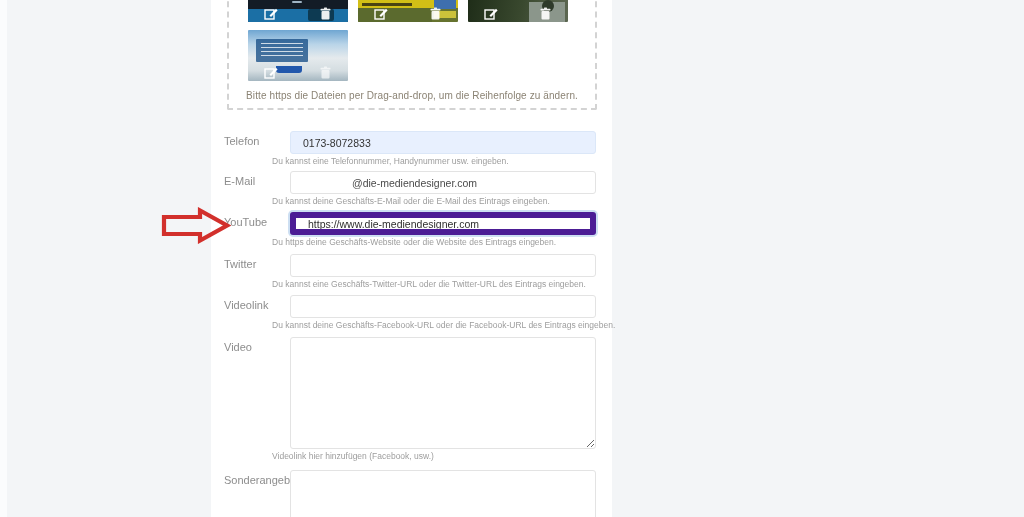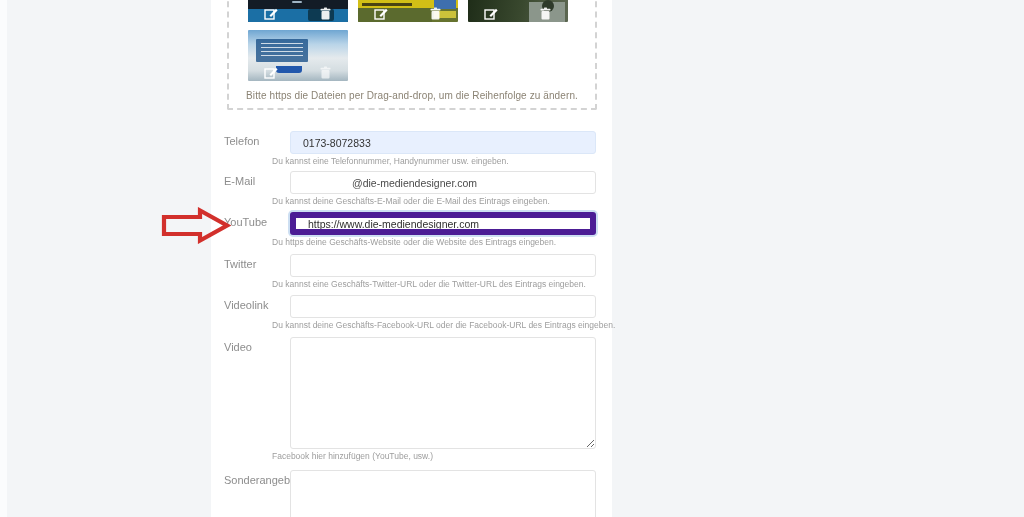--- a/index.html
+++ b/index.html
@@ -165,20 +165,20 @@
 <label class="flabel" style="top:258px">Twitter</label>
 <input class="finput" style="top: 254px;" value="">
 <div class="fhelper" style="top:279px">Du kannst eine Geschäfts-Twitter-URL oder die Twitter-URL des Eintrags eingeben.</div>
 
 <label class="flabel" style="top:299px">Videolink</label>
 <input class="finput" style="top: 295px;" value="">
 <div class="fhelper" style="top:320px">Du kannst deine Geschäfts-Facebook-URL oder die Facebook-URL des Eintrags eingeben.</div>
 
 <label class="flabel" style="top:341px">Video</label>
 <textarea class="ftextarea" style="top: 337px; height: 112px;"></textarea>
-<div class="fhelper" style="top:451px">Facebook hier hinzufügen (YouTube, usw.)</div>
+<div class="fhelper" style="top:451px">Videolink hier hinzufügen (Facebook, usw.)</div>
 
 <label class="flabel" style="top:474px">Sonderangebote</label>
 <textarea class="ftextarea" style="top: 470px; height: 70px;"></textarea>
 
 <svg class="arrow" viewBox="0 0 70 37">
   <path d="M3 10 H39 V3.5 L66 18.5 L39 33.5 V27 H3 Z" fill="none" stroke="#d2302c" stroke-width="4.2" stroke-linejoin="miter"></path>
 </svg>
 
 </body></html>

